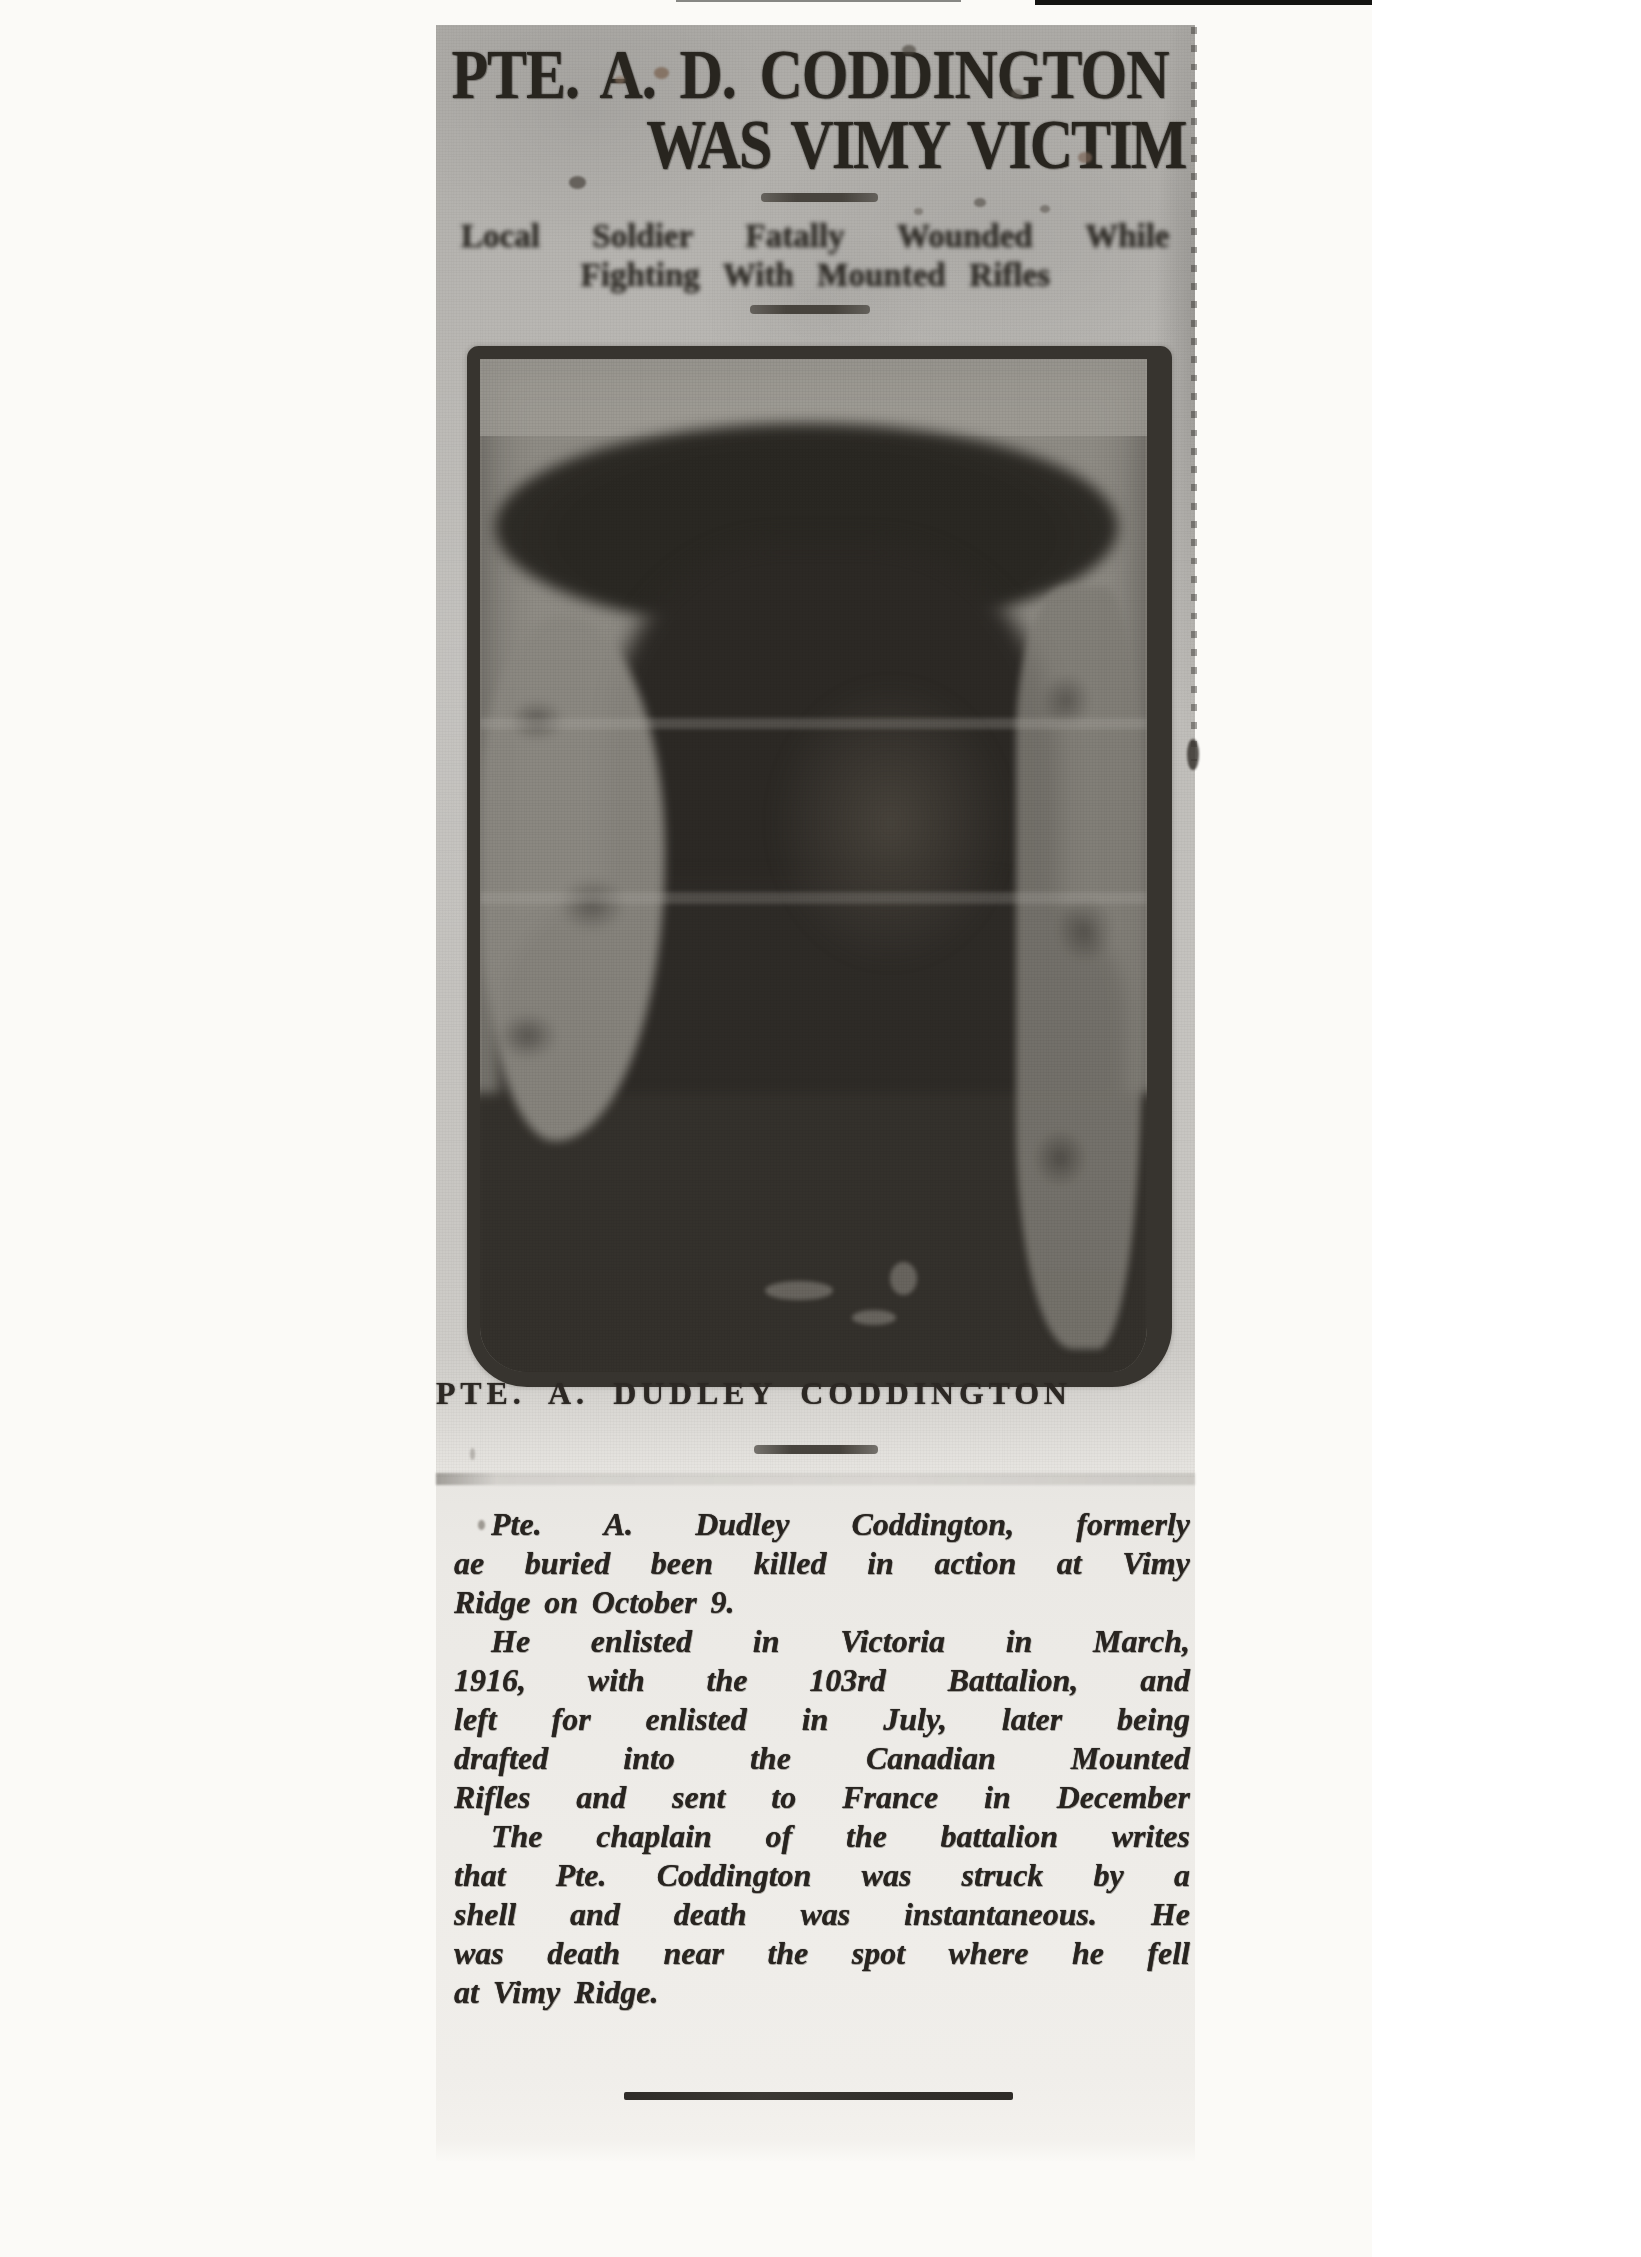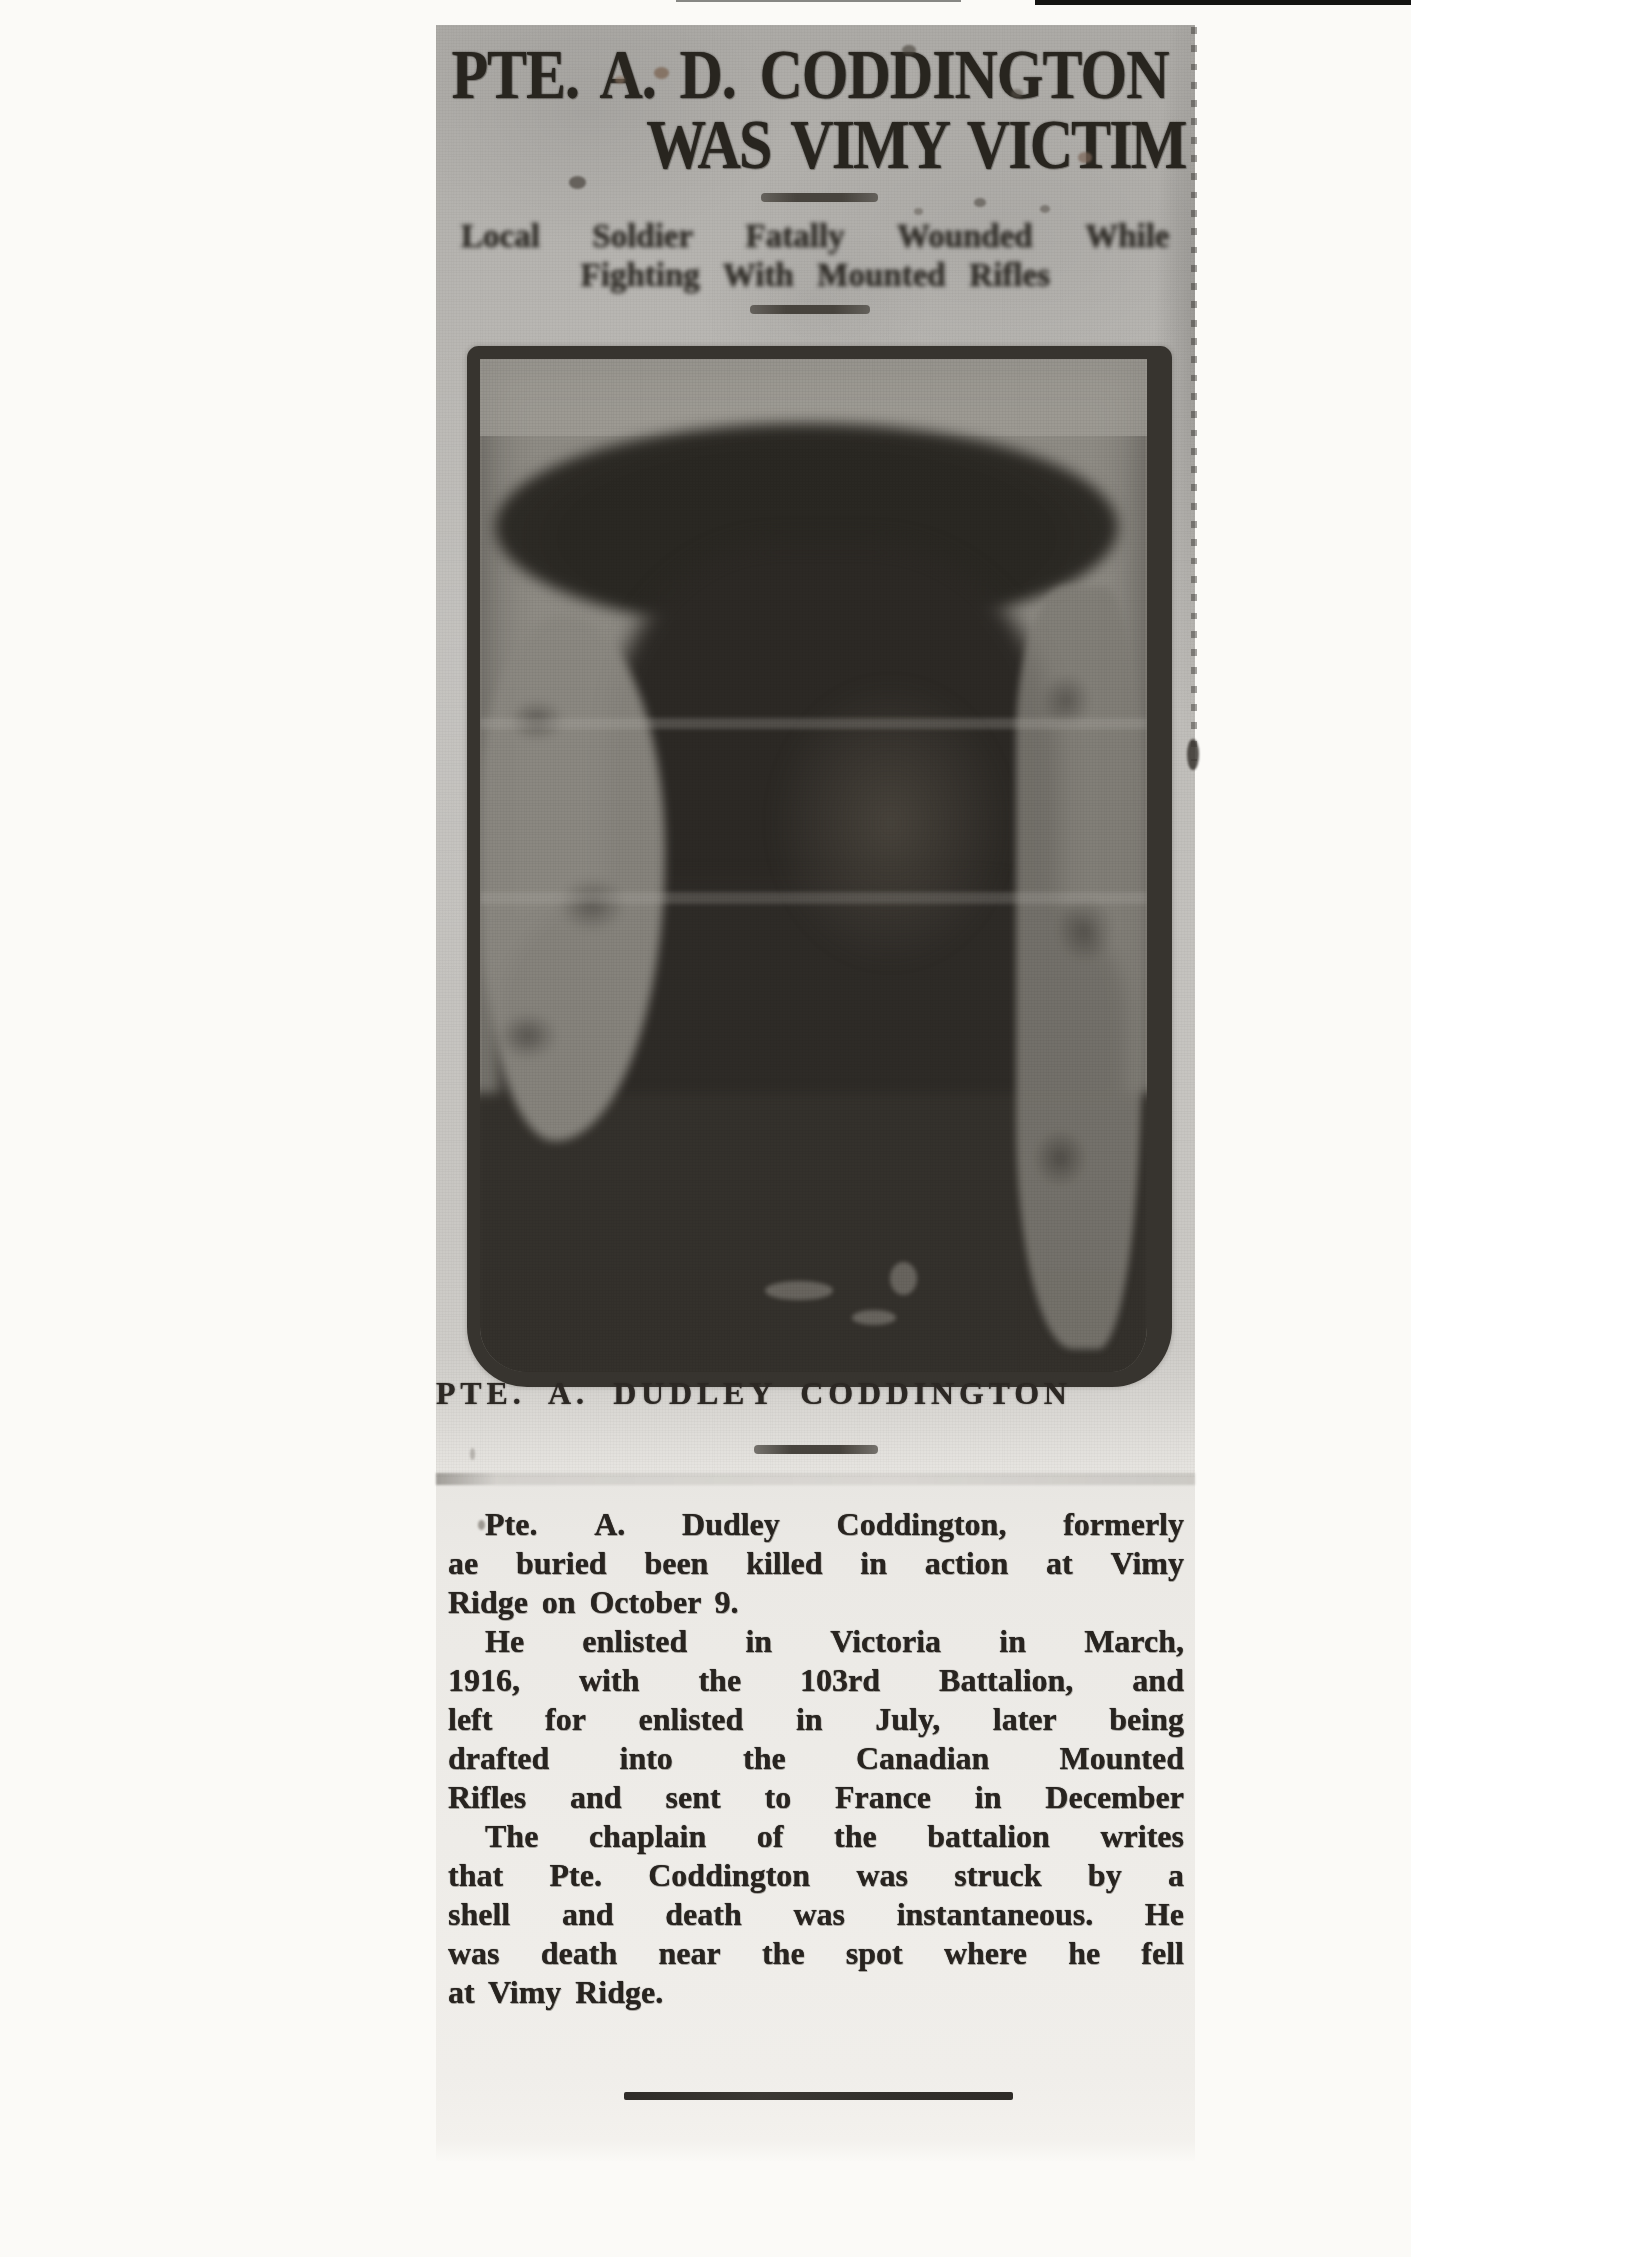--- a/index.html
+++ b/index.html
@@ -1,17 +1,17 @@
 <!DOCTYPE html>
 <html><head>
 <meta charset="utf-8">
 <style>
   html,body{margin:0;padding:0;}
   .scan{position:relative;width:1372px;height:2257px;background:#fbfaf7;overflow:hidden;
-        font-family:"Liberation Serif","DejaVu Serif",serif;padding-left:39px;}
+        font-family:"Liberation Serif","DejaVu Serif",serif;}
   
   .topline-thick{position:absolute;left:1035px;top:0;width:606px;height:4.8px;background:#141412;}
   .topline-thin{position:absolute;left:676px;top:0;width:285px;height:1.9px;background:rgba(40,40,38,.55);}
 
   
   .clipping{position:absolute;left:436px;top:25px;width:759px;height:2136px;
     background:
       radial-gradient(290px 193px at 20% 4%, rgba(0,0,0,.06), transparent 70%),
       radial-gradient(386px 251px at 75% 10%, rgba(0,0,0,.05), transparent 70%),
       radial-gradient(290px 483px at 3% 30%, rgba(255,255,255,.10), transparent 70%),
@@ -82,22 +82,22 @@
                      repeating-linear-gradient(90deg,rgba(15,14,12,.06) 0 1px,rgba(0,0,0,0) 1px 2.9px);}
 
   .caption{position:absolute;left:0;top:1350px;width:100%;text-align:left;font-size:32px;font-weight:700;
     letter-spacing:4.8px;word-spacing:11.6px;color:#2c2824;text-shadow:0 0 1.4px rgba(44,40,36,.9);}
 
   .fold{position:absolute;left:0;top:1448px;width:100%;height:11.6px;filter:blur(1px);
     background:linear-gradient(90deg,rgba(90,86,80,.5),rgba(140,136,130,.22) 8%,
       rgba(150,146,140,.18) 60%,rgba(120,116,110,.25));}
 
   
-  .bodytext{position:absolute;left:12px;top:1480px;width:736px;font-size:32px;font-weight:700;color:#282420;
-    text-shadow:0 0 1px rgba(40,36,30,.85),0.6px 0.8px 0 rgba(40,36,30,.3);}
+  .bodytext{position:absolute;left:18px;top:1480px;width:736px;font-size:32px;font-weight:700;color:#282420;
+    text-shadow:0 0 1px rgba(40,36,30,.85),0.6px 0.8px 0 rgba(40,36,30,.3);font-style:italic;}
   .bline{height:39px;line-height:39px;white-space:nowrap;word-spacing:5.8px;}
   .bline.just{display:flex;justify-content:space-between;word-spacing:0;}
   .bline.ind{padding-left:37px;}
 
   .endrule{position:absolute;left:188px;top:2067px;width:389px;height:7.7px;border-radius:1.9px;filter:blur(0.5px);
     background:linear-gradient(90deg,#2f2c28,#3b3833 35%,#322f2b 70%,#2f2c28);}
 
   .speck{position:absolute;border-radius:50%;filter:blur(1px);}
 </style>
 </head>

